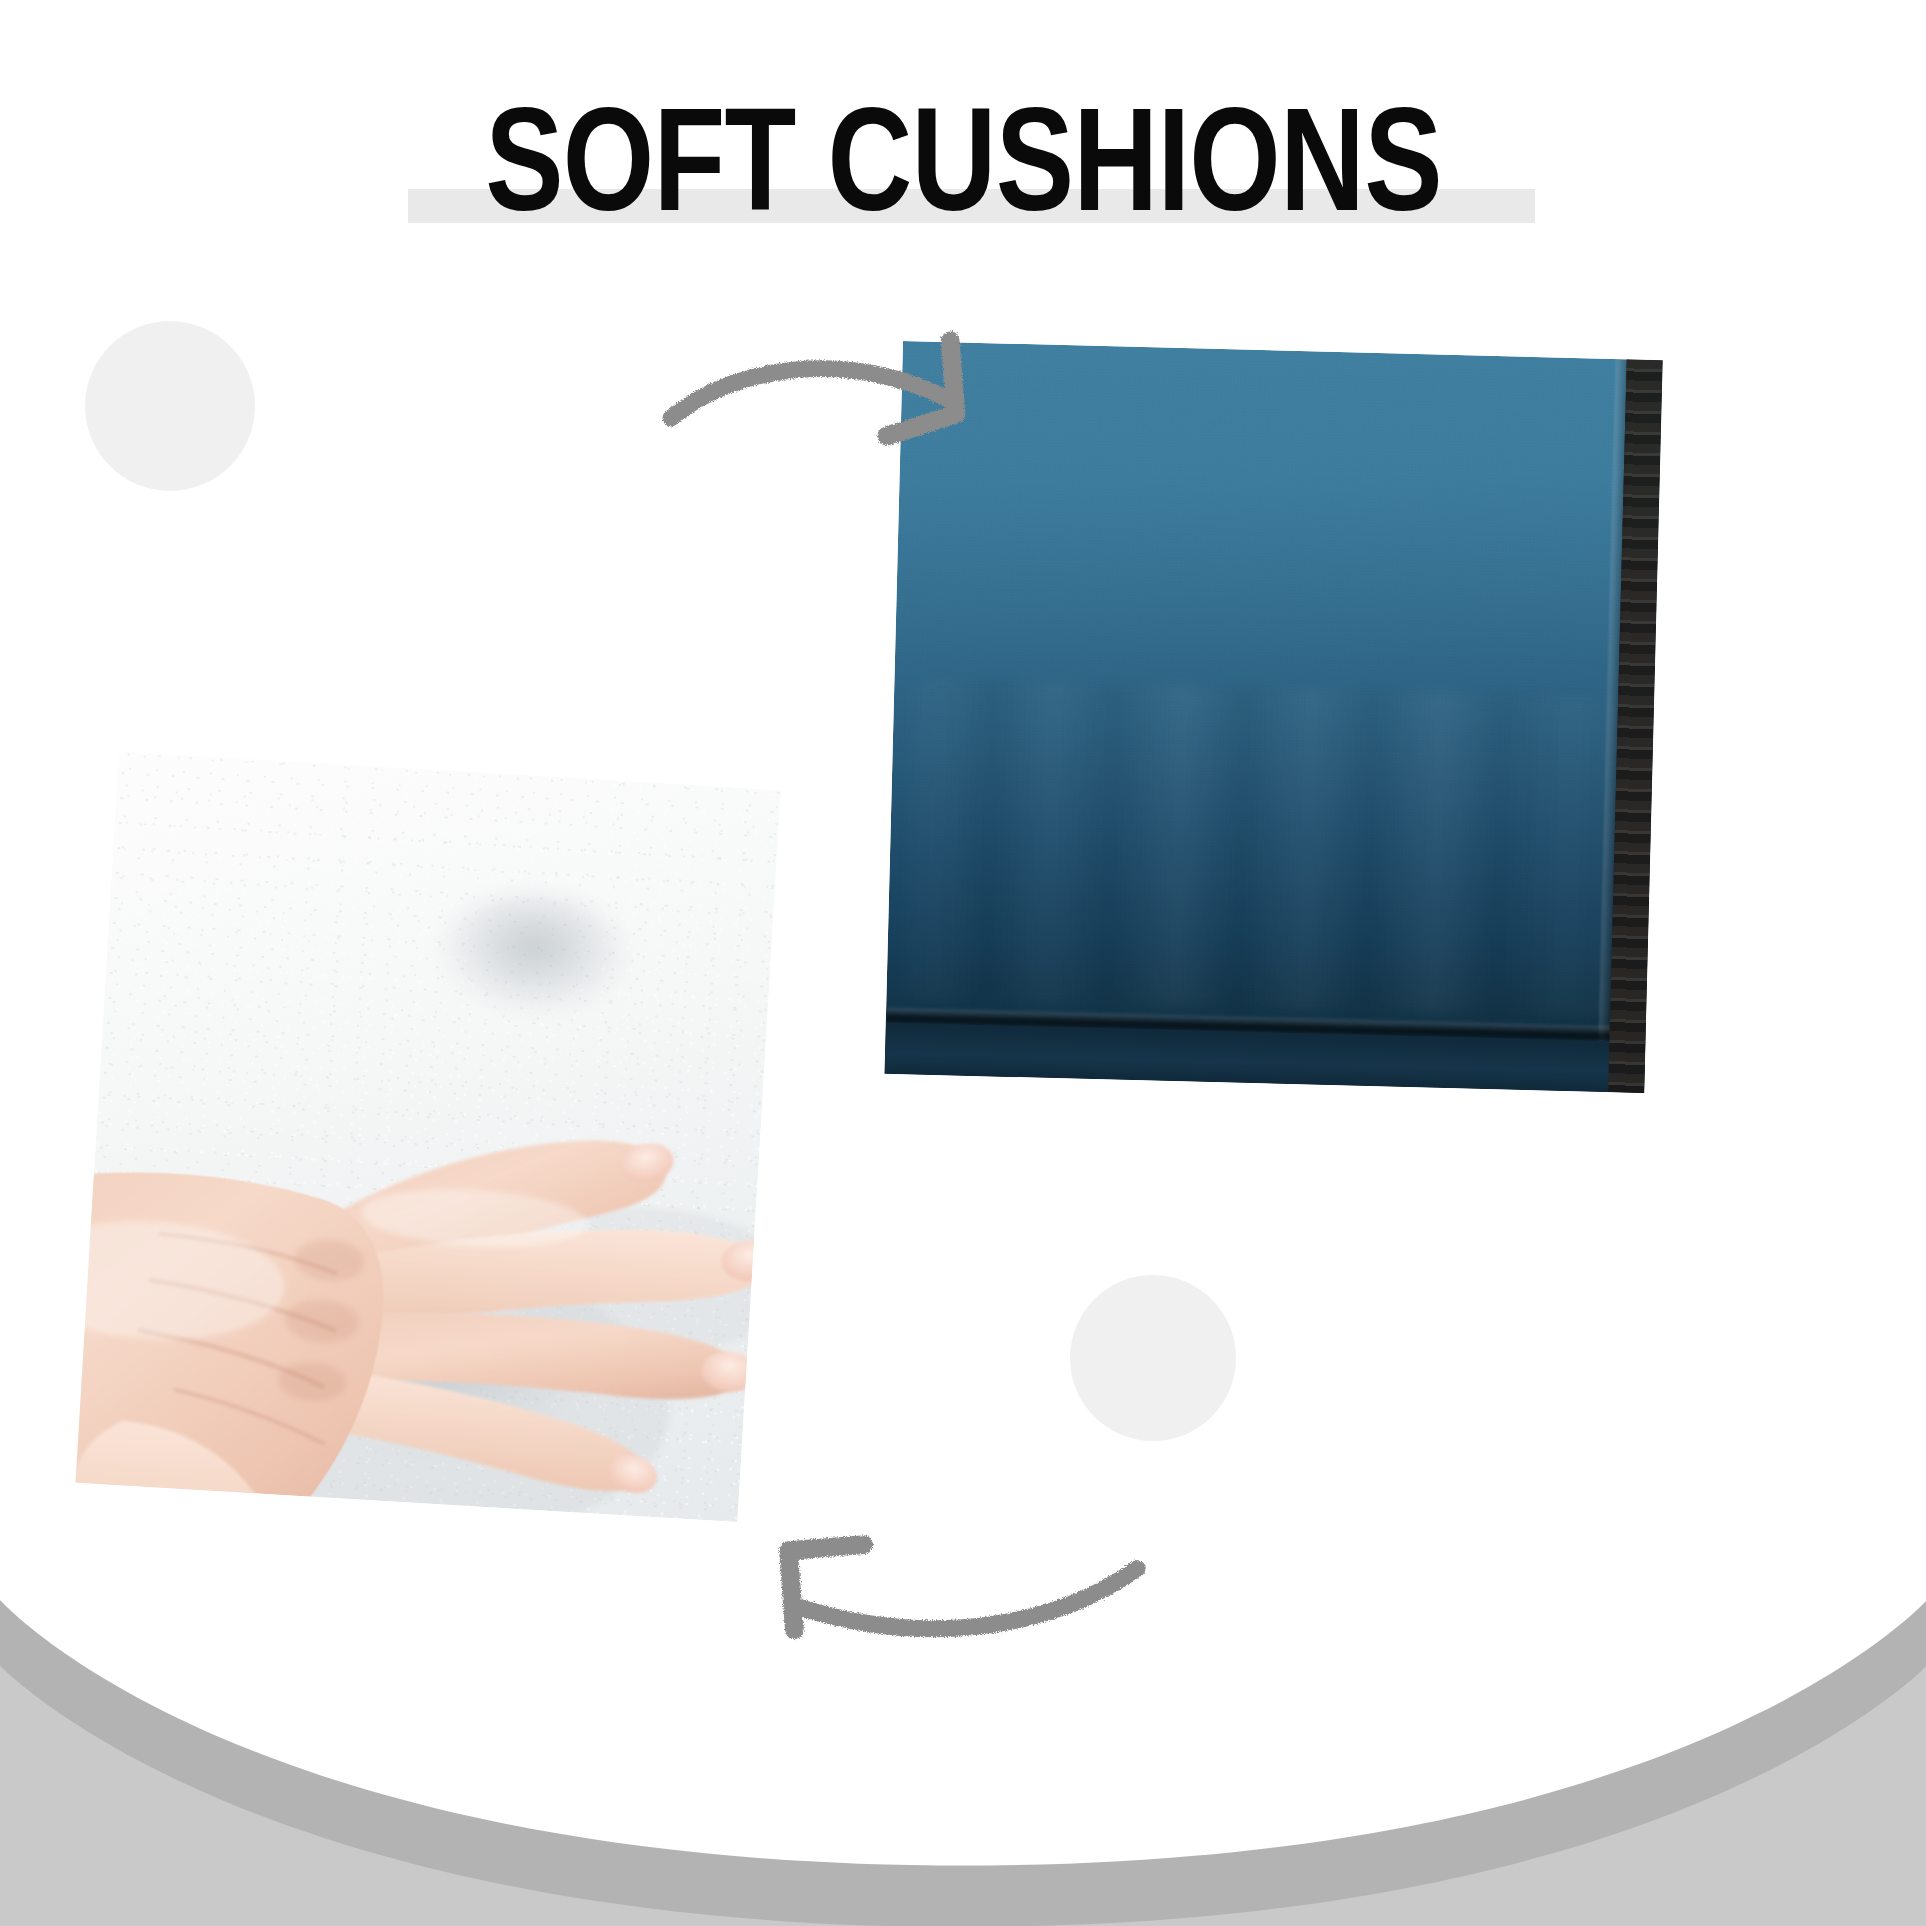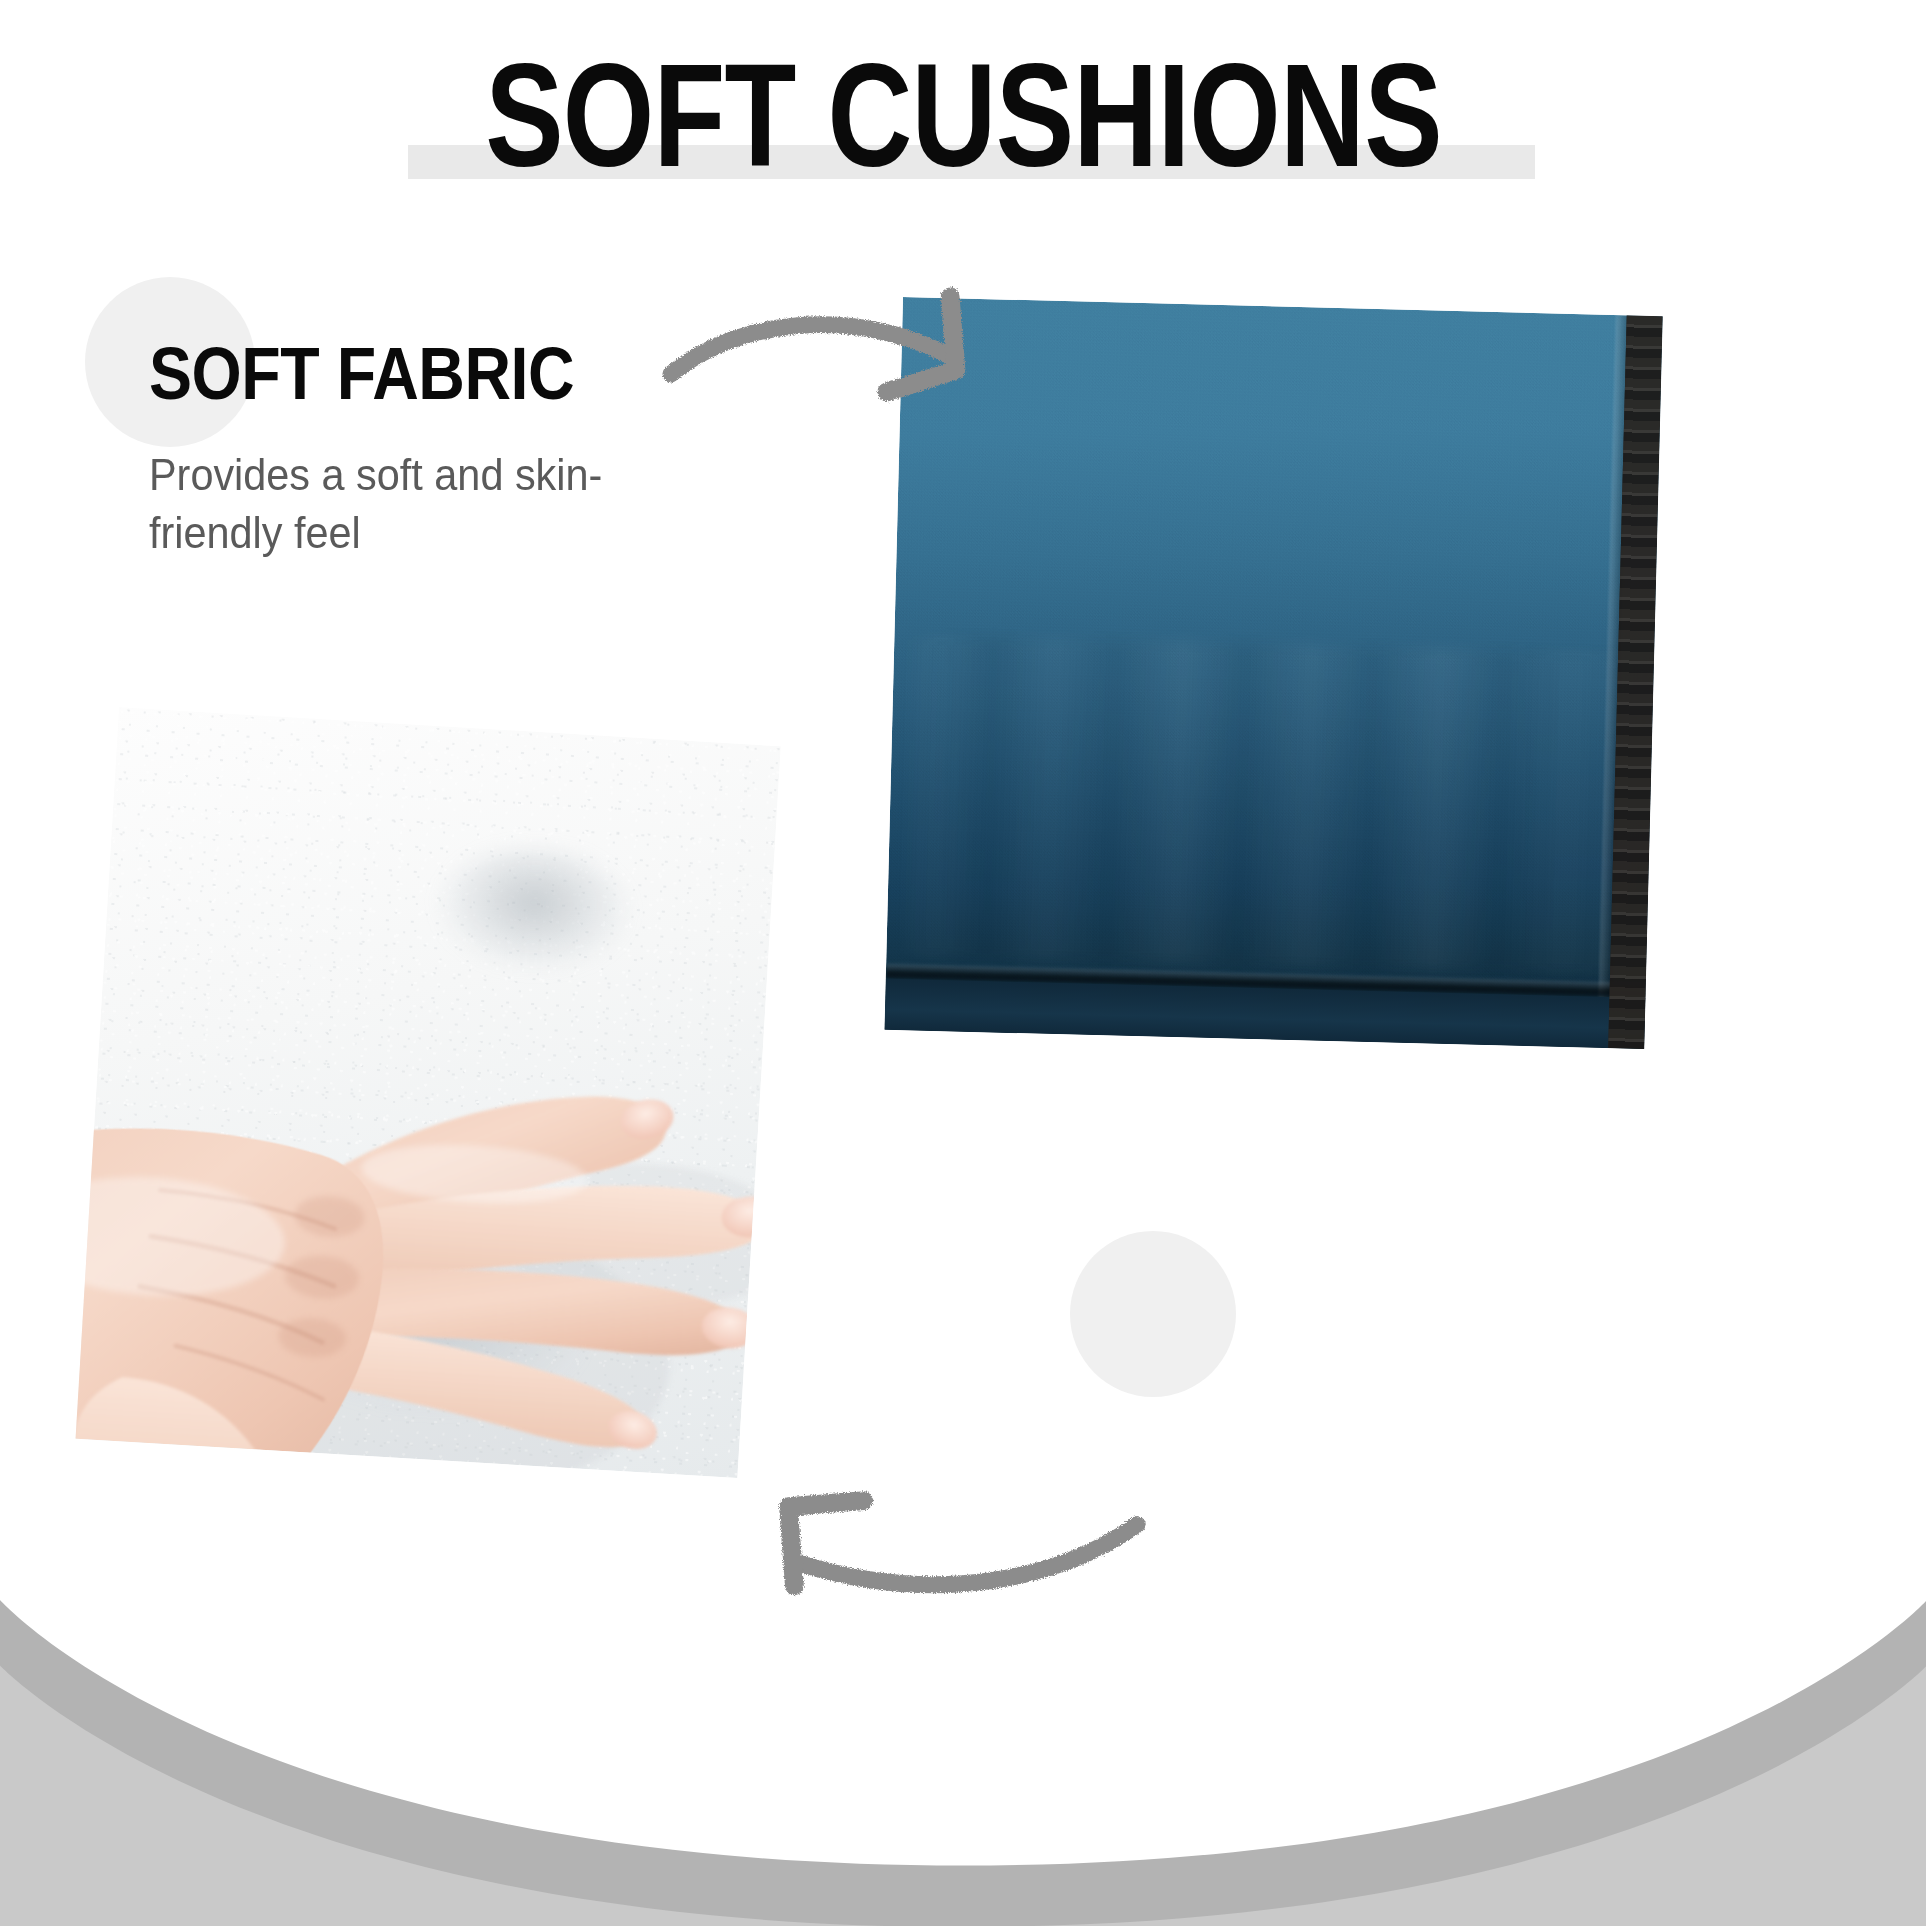--- a/index.html
+++ b/index.html
@@ -1,21 +1,21 @@
 <!DOCTYPE html>
 <html><head>
 <meta charset="utf-8">
 <style>
   html,body{margin:0;padding:0;background:#fff;}
   body{
     width:1927px;height:1927px;position:relative;overflow:hidden;
     font-family:"Liberation Sans", sans-serif;
     -webkit-font-smoothing:antialiased;
   }
-  #stage{position:absolute;inset:0;background:#ffffff;overflow:hidden;}
+  #stage{position:absolute;inset:0;background:#ffffff;overflow:hidden;margin-top:44px;}
 
   
   .title-highlight{
     position:absolute;left:408px;top:145px;width:1127px;height:34px;
     background:#e9e9e9;z-index:2;
   }
   .main-title{
     position:absolute;left:0;top:42px;width:1927px;
     text-align:center;z-index:3;
     font-size:147px;line-height:1;
@@ -261,24 +261,20 @@
         </g>
 
         <g opacity=".35" filter="url(#softBlur)" fill="#ffffff">
           <ellipse cx="120" cy="330" rx="130" ry="58"></ellipse>
           <ellipse cx="430" cy="250" rx="110" ry="28"></ellipse>
         </g>
       </svg>
     </div>
   </div>
 
-  <div class="feat-fabric">
-    <div class="feat-head">SOFT FABRIC</div>
-    <div class="feat-body">Provides a soft and skin-friendly feel</div>
-  </div>
 
 
   <div class="arrow arrow-top">
     <svg viewBox="0 0 420 200">
       <defs>
         <filter id="rough1" x="-25%" y="-25%" width="150%" height="150%">
           <feTurbulence type="fractalNoise" baseFrequency="0.9" numOctaves="3" seed="7" result="n"></feTurbulence>
           <feDisplacementMap in="SourceGraphic" in2="n" scale="5" xChannelSelector="R" yChannelSelector="G"></feDisplacementMap>
         </filter>
       </defs>

